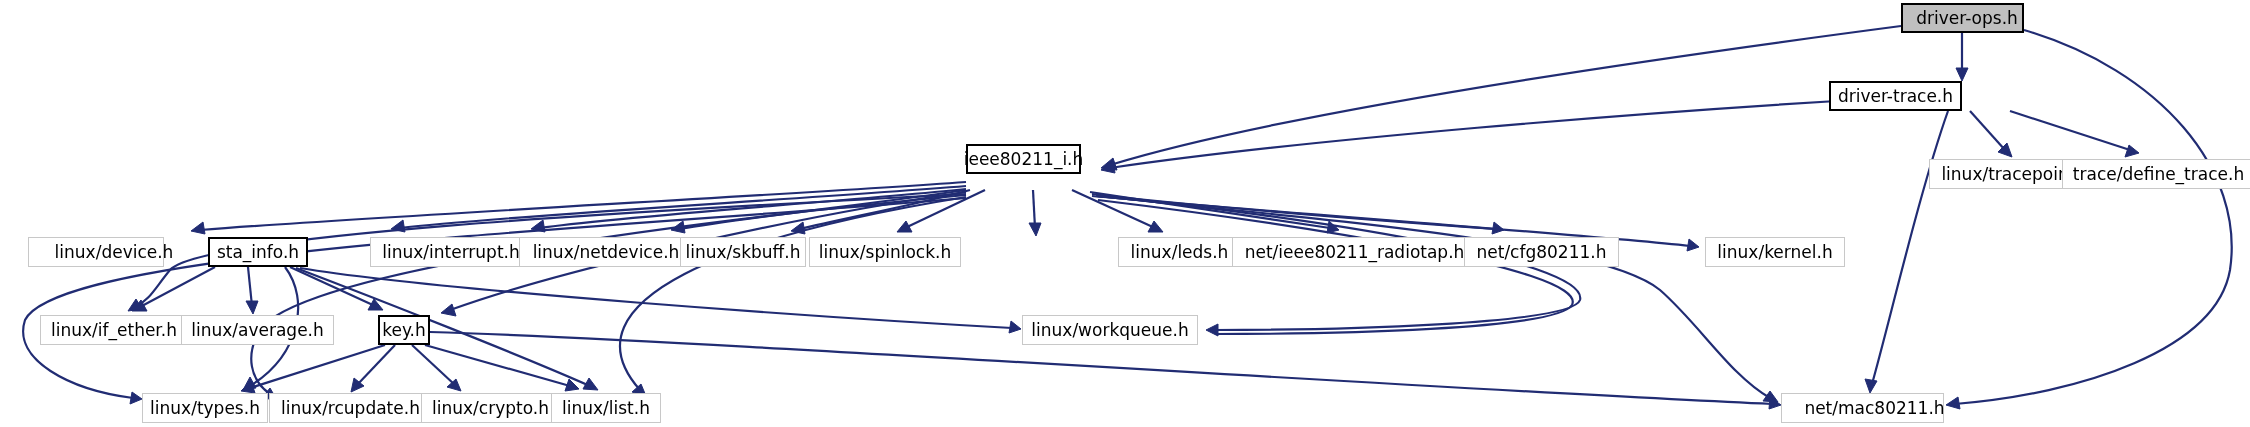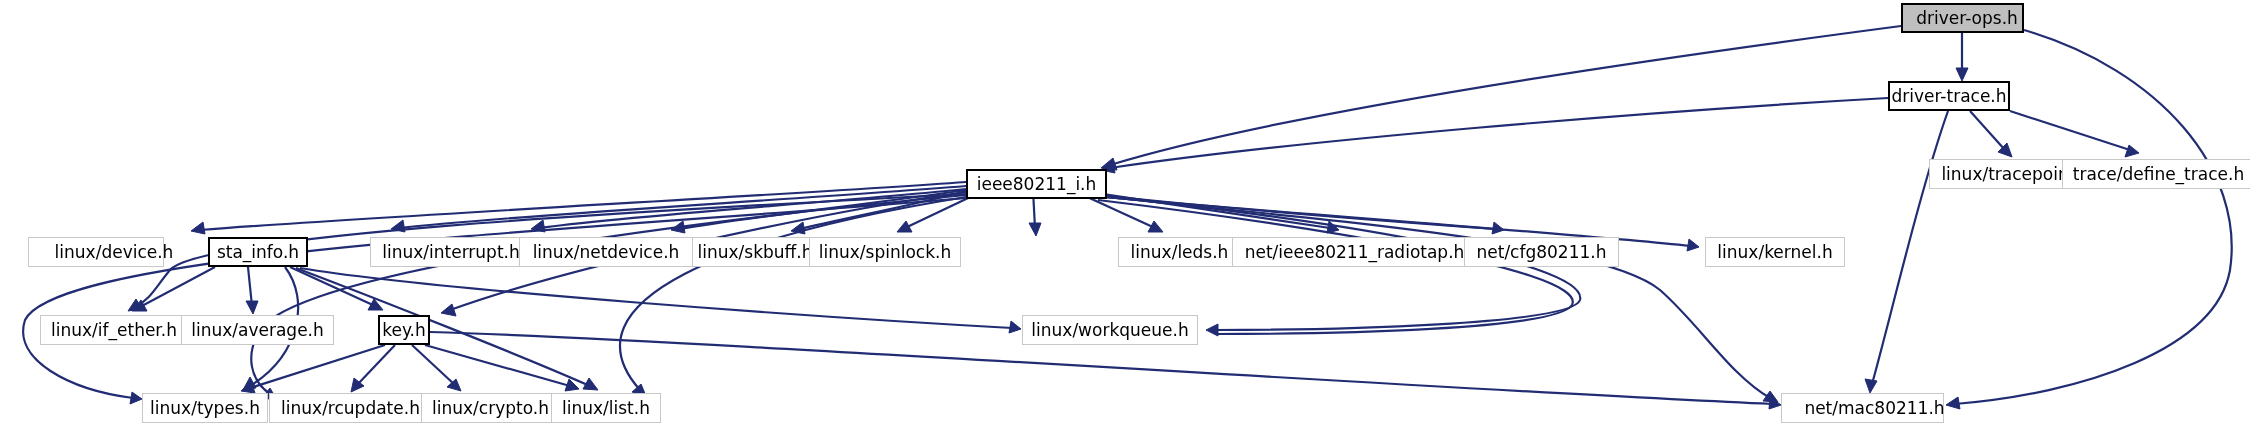--- a/index.html
+++ b/index.html
@@ -178,53 +178,53 @@
 
       <path class="edge-path" d="M1098,200 C1280,222 1590,268 1572,305 C1556,330 1330,334 1215,334"></path>
 
     </g>
   </svg>
 
   <div class="node current" style="left:1901px; top:3px; width:123px;">
     <span class="node-label">driver-ops.h</span>
   </div>
 
-  <div class="node bold" style="left:1888px; top:81px; width:122px;">
+  <div class="node bold" style="left:1829px; top:81px; width:133px;">
     <span class="node-label">driver-trace.h</span>
   </div>
 
   <div class="node" style="left:1929px; top:159px; width:175px;">
     <span class="node-label">linux/tracepoint.h</span>
   </div>
 
   <div class="node" style="left:2062px; top:159px; width:193px;">
     <span class="node-label">trace/define_trace.h</span>
   </div>
 
-  <div class="node bold" style="left:966px; top:169px; width:141px;">
+  <div class="node bold" style="left:966px; top:144px; width:115px;">
     <span class="node-label">ieee80211_i.h</span>
   </div>
 
   <div class="node" style="left:28px; top:237px; width:136px;padding-left:36px;">
     <span class="node-label">linux/device.h</span>
   </div>
 
   <div class="node bold" style="left:208px; top:237px; width:100px;">
     <span class="node-label">sta_info.h</span>
   </div>
 
   <div class="node" style="left:370px; top:237px; width:162px;">
     <span class="node-label">linux/interrupt.h</span>
   </div>
 
   <div class="node" style="left:519px; top:237px; width:174px;">
     <span class="node-label">linux/netdevice.h</span>
   </div>
 
-  <div class="node" style="left:680px; top:237px; width:126px;margin-left:12px;">
+  <div class="node" style="left:680px; top:237px; width:126px;">
     <span class="node-label">linux/skbuff.h</span>
   </div>
 
   <div class="node" style="left:809px; top:237px; width:152px;">
     <span class="node-label">linux/spinlock.h</span>
   </div>
 
 
   <div class="node" style="left:1118px; top:237px; width:123px;text-align:right;">
     <span class="node-label">linux/leds.h</span>

